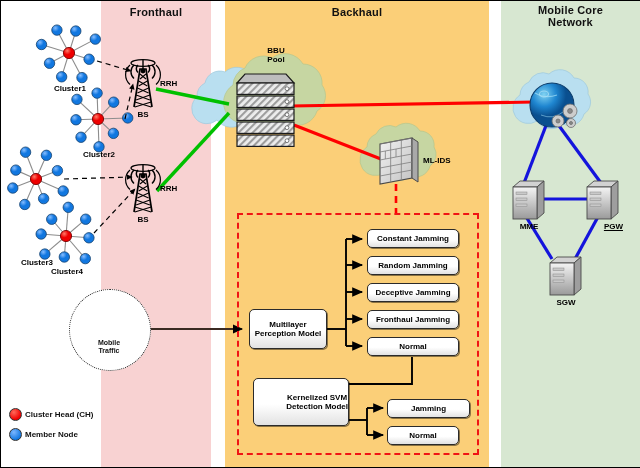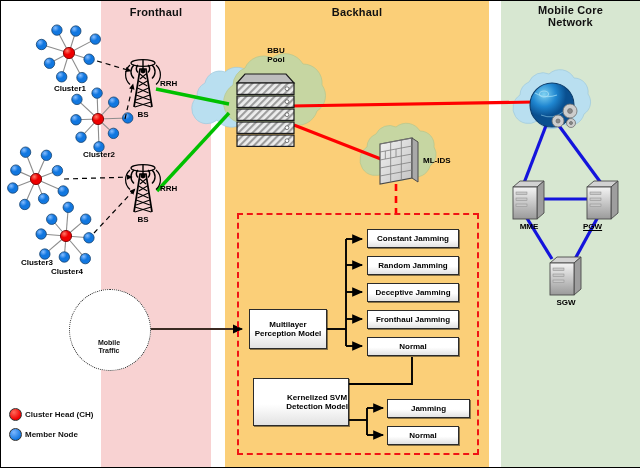--- a/index.html
+++ b/index.html
@@ -9,21 +9,21 @@
   #band-fronthaul{left:100px;width:110px;background:#f8d2d2;}
   #band-backhaul{left:224px;width:264px;background:#fbcf78;}
   #band-core{left:500px;width:139px;background:#d7e7d1;}
   .band-title{position:absolute;font-size:11px;font-weight:bold;color:#111;text-align:center;letter-spacing:.2px;line-height:12px;}
   #title-fronthaul{left:100px;width:110px;top:5px;}
   #title-backhaul{left:224px;width:264px;top:5px;}
   #title-core{left:500px;width:139px;top:3px;}
   .lbl{position:absolute;font-size:8px;font-weight:bold;color:#000;white-space:nowrap;line-height:9px;}
   .lbl-c{text-align:center;}
   svg.layer{position:absolute;left:0;top:0;width:640px;height:468px;pointer-events:none;}
-  .fbox{position:absolute;box-sizing:border-box;border:1px solid #2b2b2b;border-radius:0;
+  .fbox{position:absolute;box-sizing:border-box;border:1px solid #2b2b2b;border-radius:5px;
         background:linear-gradient(to bottom,#ffffff 0%,#ffffff 55%,#e2e2e2 100%);
         font-size:8px;font-weight:bold;color:#000;display:flex;align-items:center;justify-content:center;
         text-align:center;line-height:9.5px;box-shadow:1px 1px 0 rgba(0,0,0,.45);}
   #dashbox{position:absolute;left:236px;top:212px;width:242px;height:242px;border:2.5px dashed #f01414;box-sizing:border-box;}
   #mt-circle{position:absolute;left:68px;top:288px;width:80px;height:80px;border:1.5px dotted #222;border-radius:50%;background:#fff;}
   #mt-label{position:absolute;left:68px;top:338px;width:80px;font-size:7px;font-weight:bold;text-align:center;color:#111;line-height:8px;}
   .legend-dot{position:absolute;width:11px;height:11px;border-radius:50%;border:1px solid #333;}
   #lg1{left:8px;top:407px;background:radial-gradient(circle at 35% 30%,#ff6a5a,#ee0000 70%);}
   #lg2{left:8px;top:427px;background:radial-gradient(circle at 35% 30%,#7bb6ff,#1177e0 72%);}
   .legend-text{position:absolute;font-size:8px;font-weight:bold;color:#111;}
@@ -362,21 +362,21 @@
       <div class="lbl" style="left: 45px; top: 266px; width: 42px; text-align: center;">Cluster4</div>
     </div>
   <div id="tower-labels">
       <div class="lbl" style="left: 159px; top: 78px;">RRH</div>
       <div class="lbl" style="left: 132px; top: 109px; width: 20px; text-align: center;">BS</div>
       <div class="lbl" style="left: 159px; top: 183px;">RRH</div>
       <div class="lbl" style="left: 132px; top: 214px; width: 20px; text-align: center;">BS</div>
     </div>
   <div id="core-labels">
       <div class="lbl" style="left: 508px; top: 221px; width: 40px; text-align: center;">MME</div>
-      <div class="lbl" style="left: 582px; top: 221px; width: 40px; text-align: left; text-decoration: underline;">PGW</div>
+      <div class="lbl" style="left: 582px; top: 221px; width: 40px; text-align: right; text-decoration: underline;">PGW</div>
       <div class="lbl" style="left: 545px; top: 297px; width: 40px; text-align: center;">SGW</div>
     </div>
 
   <div class="lbl lbl-c" style="left:252px;top:45px;width:46px;">
     <span>BBU</span><br>
     <span>Pool</span>
   </div>
   <div class="lbl" style="left:422px;top:155px;">ML-IDS</div>
 
   <div id="mt-circle"></div>

